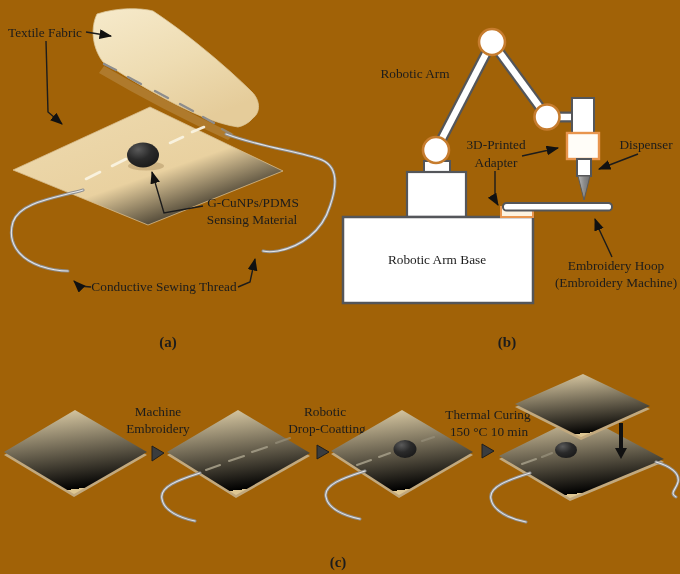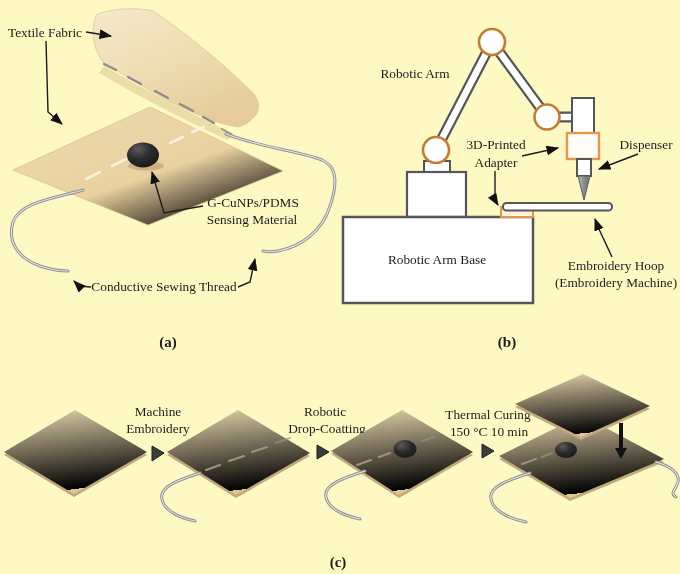--- a/index.html
+++ b/index.html
@@ -1,16 +1,16 @@
 <!DOCTYPE html>
 <html><head>
 <meta charset="utf-8">
 <style>
   html,body{margin:0;padding:0;background:#ffffff;}
-  .figure{position:relative;width:680px;height:574px;background:#fef9c3;overflow:hidden;
+  .figure{position:relative;width:680px;height:574px;background:#a16207;overflow:hidden;
           font-family:"Liberation Serif", serif;}
   svg{display:block;}
   text{fill:#1c1c1c;font-family:"Liberation Serif", serif;font-size:13.3px;}
   text.panel-letter{font-weight:bold;font-size:15px;}
   .lbl-line{stroke:#1c1c1c;stroke-width:1.4;fill:none;}
   .gray-outline{stroke:#54565a;fill:#ffffff;}
   .thread-base{stroke:#8f8f8f;stroke-width:3;fill:none;stroke-linecap:round;}
   .thread-hi{stroke:#e6e6e6;stroke-width:1.1;fill:none;stroke-linecap:round;}
 </style>
 </head>

